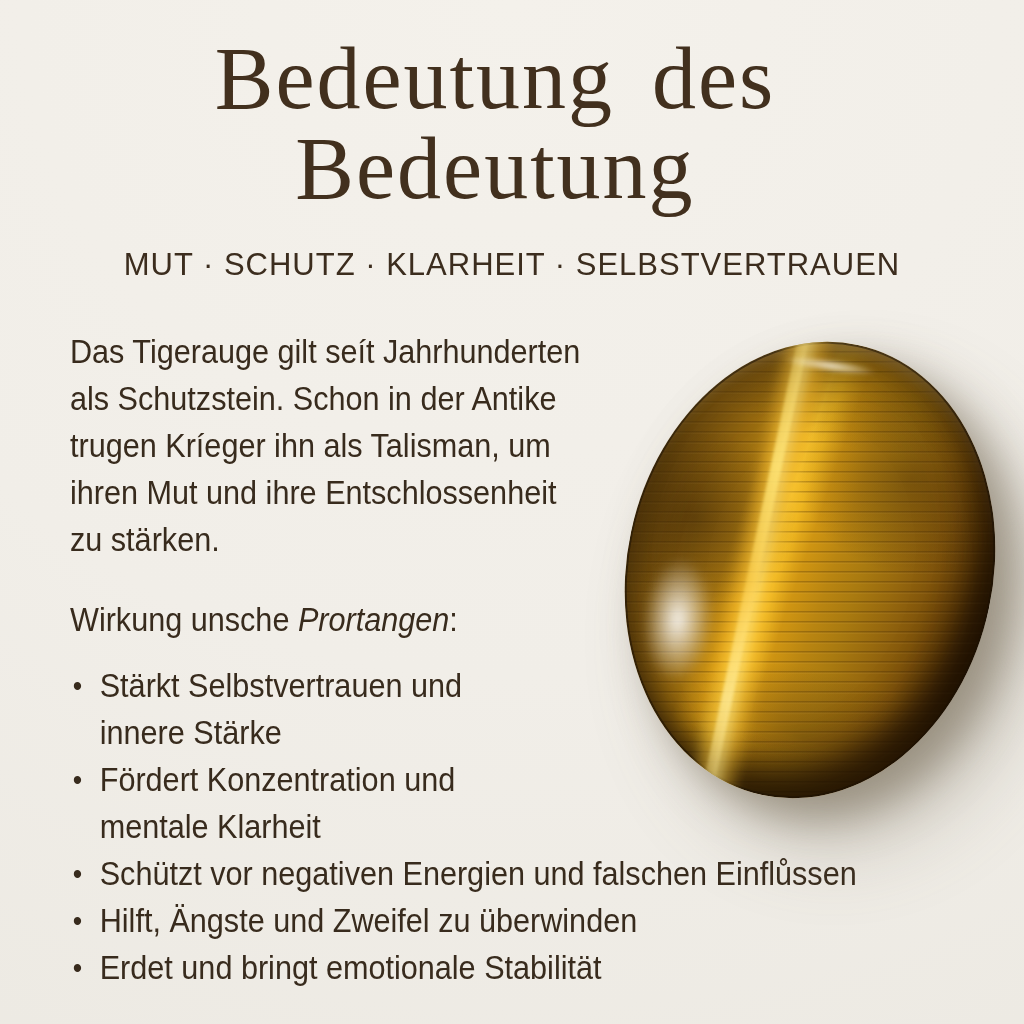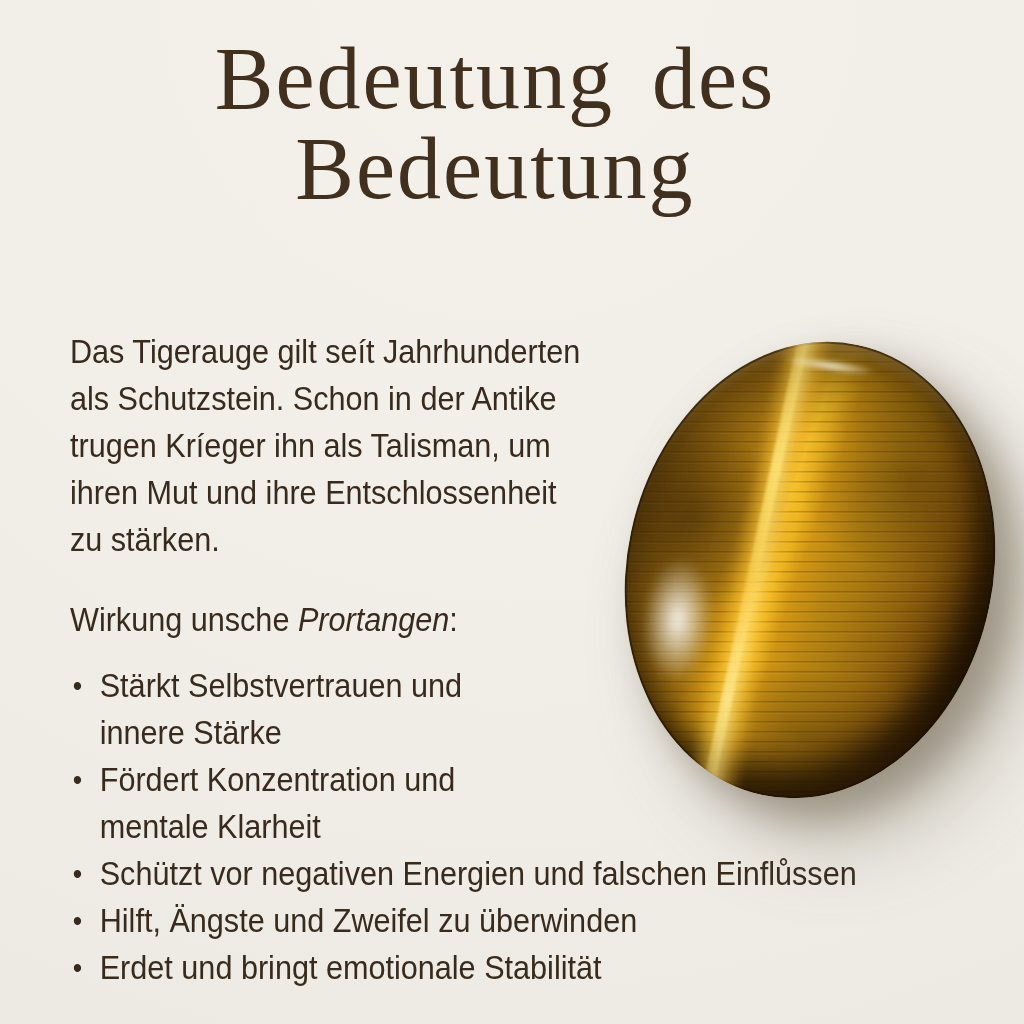--- a/index.html
+++ b/index.html
@@ -124,20 +124,21 @@
 </head>
 <body>
 
 <main class="poster">
 
   <header class="title">
     <div class="t1">Bedeutung des</div>
     <div class="t2">Bedeutung</div>
   </header>
 
+  <div class="subtitle">MUT · SCHUTZ · KLARHEIT · SELBSTVERTRAUEN</div>
 
   <section class="para">
     <div>Das Tigerauge gilt seít Jahrhunderten</div>
     <div>als Schutzstein. Schon in der Antike</div>
     <div>trugen Kríeger ihn als Talisman, um</div>
     <div>ihren Mut und ihre Entschlossenheit</div>
     <div>zu stärken.</div>
   </section>
 
   <h2 class="heading"><span>Wirkung unsche </span><em>Prortangen</em><span>:</span></h2>

